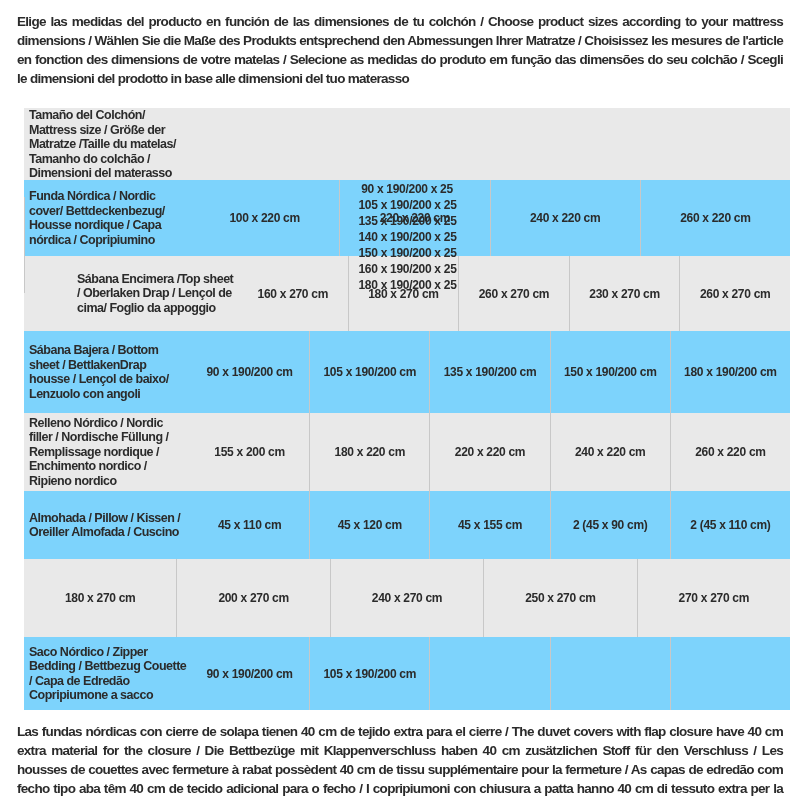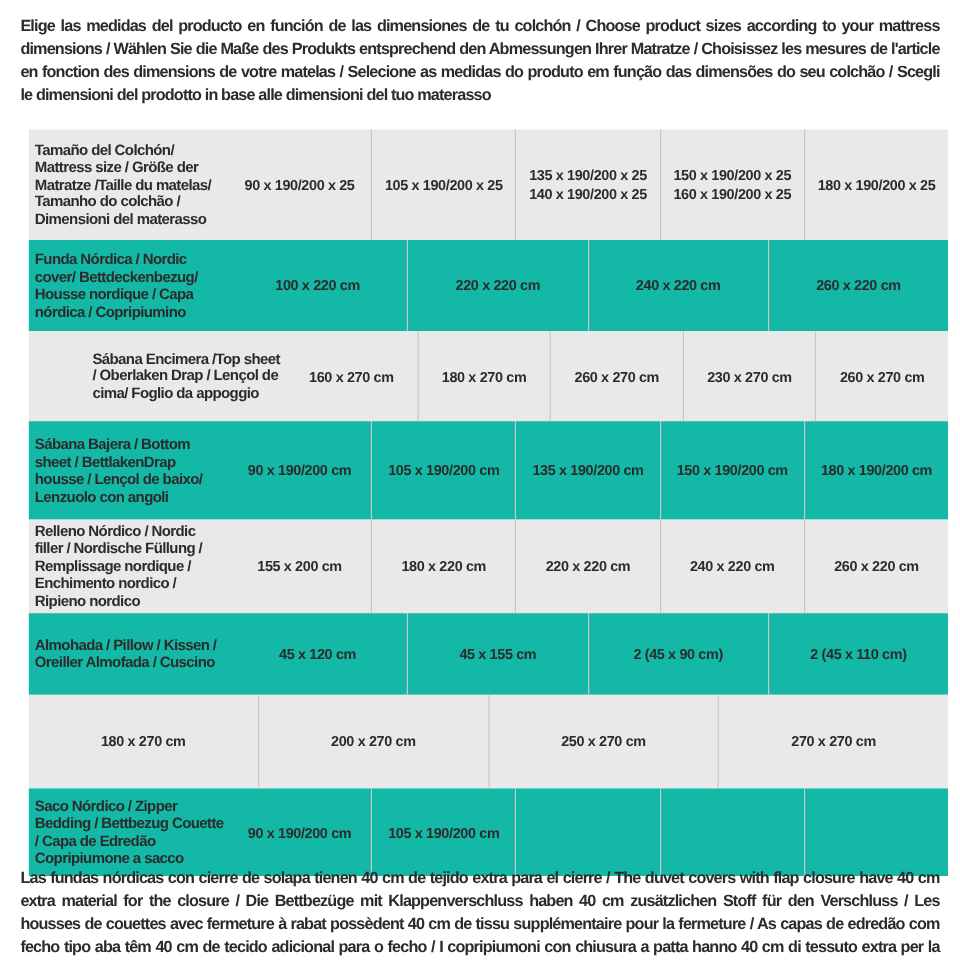--- a/index.html
+++ b/index.html
@@ -40,26 +40,26 @@
     margin: 0;
   }
   .sizes-table {
     position: absolute;
     top: 108px;
     left: 24px;
     width: 766px;
   }
   .t-row {
     display: flex;
-    background: #14b8a6;
+    background: #7dd3fc;
   }
   .t-row.alt {
     background: #e9e9e9;
   }
-  .t-row:nth-child(1) { height: 92px; }
+  .t-row:nth-child(1) { height: 72px; flex-direction: column; }
   .t-row:nth-child(2) { height: 76px; }
   .t-row:nth-child(3) { height: 75px; padding-left: 48px; }
   .t-row:nth-child(4) { height: 82px; }
   .t-row:nth-child(5) { height: 78px; }
   .t-row:nth-child(6) { height: 68px; }
   .t-row:nth-child(7) { height: 78px; }
   .t-row:nth-child(8) { height: 73px; }
   .cell {
     display: flex;
     flex-direction: column;
@@ -178,38 +178,44 @@
         <div class="cell value-cell">
           <div>240 x 220 cm</div>
         </div>
         <div class="cell value-cell">
           <div>260 x 220 cm</div>
         </div>
       </div>
       <div class="t-row">
         <div class="cell label-cell">Almohada / Pillow / Kissen / Oreiller Almofada / Cuscino</div>
         <div class="cell value-cell">
+          <div>45 x 110 cm</div>
+        </div>
+        <div class="cell value-cell">
           <div>45 x 120 cm</div>
         </div>
         <div class="cell value-cell">
           <div>45 x 155 cm</div>
         </div>
         <div class="cell value-cell">
           <div>2 (45 x 90 cm)</div>
         </div>
         <div class="cell value-cell">
           <div>2 (45 x 110 cm)</div>
         </div>
       </div>
       <div class="t-row alt">
         <div class="cell value-cell">
           <div>180 x 270 cm</div>
         </div>
         <div class="cell value-cell">
           <div>200 x 270 cm</div>
+        </div>
+        <div class="cell value-cell">
+          <div>240 x 270 cm</div>
         </div>
         <div class="cell value-cell">
           <div>250 x 270 cm</div>
         </div>
         <div class="cell value-cell">
           <div>270 x 270 cm</div>
         </div>
       </div>
       <div class="t-row">
         <div class="cell label-cell">Saco Nórdico / Zipper Bedding / Bettbezug Couette / Capa de Edredão Copripiumone a sacco</div>

